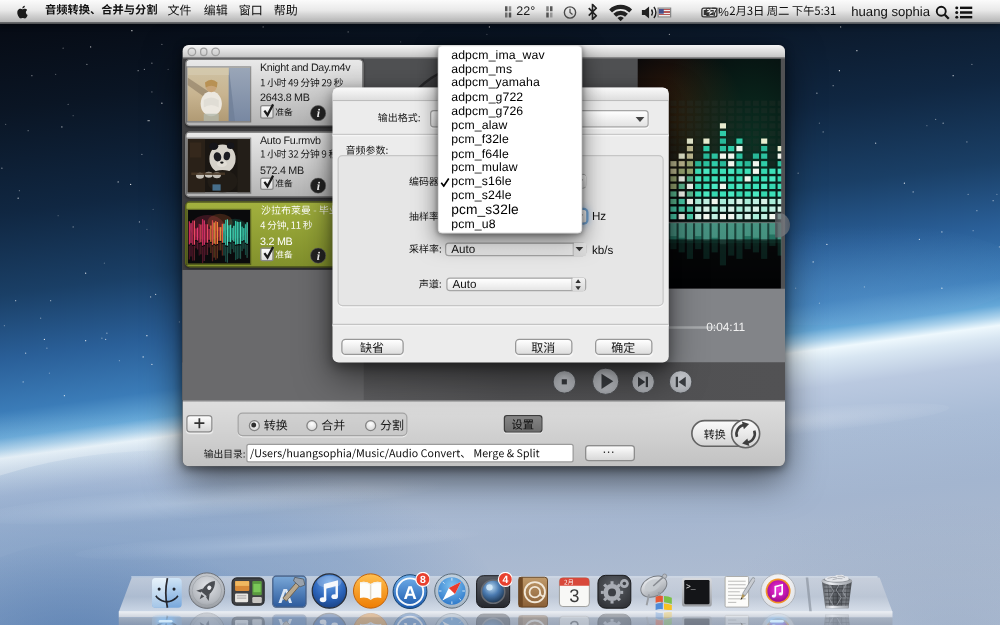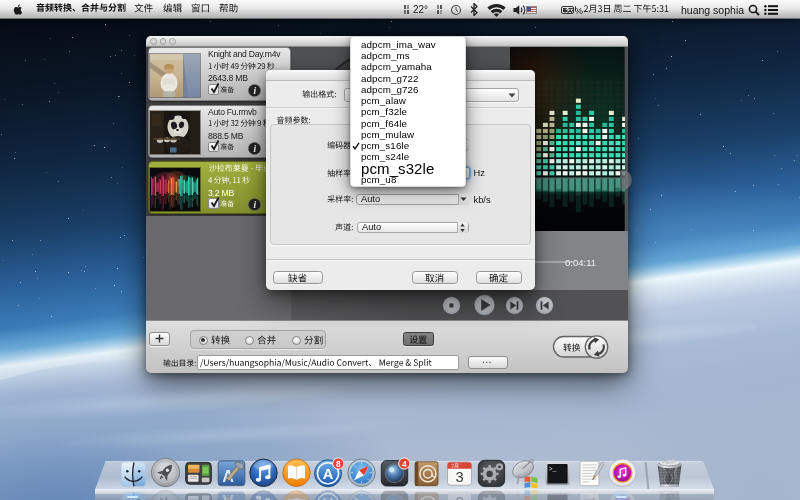--- a/index.html
+++ b/index.html
@@ -186,21 +186,21 @@
 <ellipse cx="10" cy="29.5" rx="3.2" ry="2.4" fill="#c6c2ba"></ellipse>
 <ellipse cx="17" cy="28.8" rx="3.2" ry="2.4" fill="#cac6be"></ellipse>
 <ellipse cx="23.5" cy="29.2" rx="3.2" ry="2.4" fill="#c2beb6"></ellipse>
 <rect x="3" y="27" width="27" height="2" fill="#4a3a28" opacity="0.85"></rect>
 <rect x="20" y="36.5" width="6.5" height="5" fill="#4a7898" opacity="0.9"></rect>
 </svg></div>
 <div class="abs" style="left:208px;top:106.7px;font-size:8.6px;letter-spacing:-0.25px;color:#1c1c1c">Auto Fu.rmvb</div>
 <div style="position:absolute;left:208.0px;top:119.1px;line-height:0"><svg width="62" height="8" viewBox="0 -6.95 62 7.90" style="overflow:visible">
       <path d="M0.7 0.0H3.9V-0.6H2.7V-5.8H2.2C1.8 -5.6 1.5 -5.5 1.0 -5.4V-4.9H2.0V-0.6H0.7Z M9.3 -6.5V-0.2C9.3 -0.0 9.3 0.0 9.1 0.0C8.9 0.0 8.4 0.0 7.8 0.0C7.9 0.2 8.0 0.5 8.0 0.6C8.8 0.6 9.3 0.6 9.6 0.5C9.8 0.4 10.0 0.2 10.0 -0.2V-6.5ZM11.2 -4.5C11.9 -3.4 12.5 -1.9 12.7 -1.0L13.4 -1.2C13.2 -2.2 12.5 -3.6 11.8 -4.7ZM7.2 -4.7C7.1 -3.6 6.6 -2.2 5.9 -1.4C6.1 -1.3 6.3 -1.2 6.5 -1.1C7.2 -2.0 7.7 -3.4 7.9 -4.6Z M17.0 -3.6C17.5 -3.0 18.0 -2.1 18.3 -1.6L18.8 -1.9C18.5 -2.4 18.0 -3.2 17.5 -3.8ZM15.9 -3.2V-1.4H14.5V-3.2ZM15.9 -3.7H14.5V-5.4H15.9ZM13.9 -6.0V-0.2H14.5V-0.8H16.4V-6.0ZM19.3 -6.6V-5.1H16.8V-4.5H19.3V-0.3C19.3 -0.1 19.3 -0.0 19.1 -0.0C18.9 -0.0 18.4 -0.0 17.7 -0.1C17.8 0.1 17.9 0.4 18.0 0.6C18.8 0.6 19.3 0.5 19.5 0.4C19.8 0.3 19.9 0.2 19.9 -0.3V-4.5H20.9V-5.1H19.9V-6.6Z M24.6 0.1C25.6 0.1 26.4 -0.5 26.4 -1.5C26.4 -2.3 25.9 -2.9 25.2 -3.0V-3.1C25.8 -3.3 26.2 -3.7 26.2 -4.4C26.2 -5.4 25.5 -5.9 24.5 -5.9C23.9 -5.9 23.4 -5.6 22.9 -5.2L23.3 -4.7C23.6 -5.1 24.0 -5.3 24.5 -5.3C25.1 -5.3 25.5 -4.9 25.5 -4.4C25.5 -3.8 25.1 -3.3 23.9 -3.3V-2.7C25.2 -2.7 25.7 -2.3 25.7 -1.6C25.7 -0.9 25.2 -0.5 24.5 -0.5C23.8 -0.5 23.4 -0.8 23.1 -1.2L22.7 -0.7C23.1 -0.3 23.7 0.1 24.6 0.1Z M27.0 0.0H30.6V-0.6H29.0C28.7 -0.6 28.3 -0.6 28.0 -0.6C29.4 -1.9 30.3 -3.0 30.3 -4.2C30.3 -5.2 29.7 -5.9 28.6 -5.9C27.9 -5.9 27.4 -5.6 26.9 -5.0L27.3 -4.6C27.7 -5.0 28.1 -5.3 28.5 -5.3C29.3 -5.3 29.6 -4.8 29.6 -4.2C29.6 -3.2 28.8 -2.0 27.0 -0.4Z M37.6 -6.5 37.0 -6.3C37.6 -5.1 38.5 -3.8 39.4 -3.1C39.5 -3.3 39.7 -3.5 39.9 -3.6C39.0 -4.2 38.1 -5.4 37.6 -6.5ZM34.8 -6.5C34.4 -5.3 33.6 -4.2 32.6 -3.5C32.8 -3.4 33.0 -3.2 33.1 -3.0C33.3 -3.2 33.5 -3.4 33.7 -3.6V-3.1H35.3C35.1 -1.7 34.6 -0.5 32.8 0.2C32.9 0.3 33.1 0.5 33.1 0.7C35.2 -0.1 35.7 -1.5 35.9 -3.1H38.0C38.0 -1.1 37.8 -0.3 37.6 -0.1C37.6 -0.0 37.5 -0.0 37.3 -0.0C37.1 -0.0 36.6 -0.0 36.1 -0.1C36.2 0.1 36.3 0.4 36.3 0.5C36.8 0.6 37.3 0.6 37.6 0.5C37.8 0.5 38.0 0.5 38.2 0.3C38.4 -0.0 38.6 -0.9 38.7 -3.4C38.7 -3.4 38.7 -3.6 38.7 -3.6H33.8C34.5 -4.4 35.0 -5.3 35.5 -6.3Z M45.1 -4.4V-2.5H44.0V-4.4ZM45.7 -4.4H46.7V-2.5H45.7ZM45.1 -6.6V-5.0H43.5V-1.5H44.0V-1.9H45.1V0.6H45.7V-1.9H46.7V-1.5H47.3V-5.0H45.7V-6.6ZM41.3 -6.6C41.1 -5.9 40.7 -5.2 40.2 -4.7C40.3 -4.6 40.4 -4.3 40.5 -4.1C40.8 -4.4 41.0 -4.8 41.3 -5.2H43.2V-5.7H41.6C41.7 -6.0 41.8 -6.2 41.9 -6.5ZM40.4 -2.7V-2.2H41.5V-0.6C41.5 -0.2 41.3 0.0 41.1 0.1C41.2 0.2 41.4 0.5 41.4 0.6C41.6 0.5 41.8 0.3 43.3 -0.5C43.2 -0.6 43.2 -0.8 43.2 -1.0L42.1 -0.4V-2.2H43.2V-2.7H42.1V-3.8H43.0V-4.3H40.8V-3.8H41.5V-2.7Z M50.9 0.1C52.0 0.1 53.0 -0.8 53.0 -3.1C53.0 -5.0 52.2 -5.9 51.1 -5.9C50.2 -5.9 49.4 -5.1 49.4 -4.0C49.4 -2.8 50.1 -2.2 51.0 -2.2C51.5 -2.2 52.0 -2.5 52.4 -2.9C52.3 -1.1 51.7 -0.5 50.9 -0.5C50.5 -0.5 50.2 -0.7 49.9 -0.9L49.5 -0.5C49.9 -0.2 50.3 0.1 50.9 0.1ZM52.4 -3.5C52.0 -3.0 51.5 -2.7 51.1 -2.7C50.5 -2.7 50.1 -3.2 50.1 -4.0C50.1 -4.8 50.5 -5.3 51.1 -5.3C51.8 -5.3 52.3 -4.7 52.4 -3.5Z M58.6 -5.3C58.5 -4.4 58.3 -3.5 58.0 -2.9C58.2 -2.9 58.4 -2.7 58.5 -2.7C58.8 -3.3 59.0 -4.3 59.2 -5.2ZM60.9 -5.2C61.2 -4.6 61.6 -3.6 61.7 -3.1L62.3 -3.3C62.1 -3.8 61.8 -4.7 61.4 -5.4ZM61.4 -2.8C60.8 -1.2 59.5 -0.3 57.6 0.1C57.7 0.2 57.8 0.5 57.9 0.6C60.0 0.1 61.3 -0.9 61.9 -2.6ZM59.7 -6.6V-1.7H60.3V-6.6ZM57.7 -6.5C57.1 -6.3 56.0 -6.0 55.2 -5.9C55.2 -5.8 55.3 -5.6 55.3 -5.4C55.7 -5.5 56.0 -5.5 56.4 -5.6V-4.4H55.1V-3.9H56.3C56.0 -2.9 55.5 -1.9 55.0 -1.4C55.1 -1.2 55.2 -1.0 55.3 -0.8C55.7 -1.3 56.1 -2.1 56.4 -2.9V0.6H57.0V-3.0C57.2 -2.7 57.5 -2.2 57.7 -1.9L58.0 -2.4C57.9 -2.6 57.2 -3.5 57.0 -3.7V-3.9H58.1V-4.4H57.0V-5.7C57.4 -5.8 57.7 -5.9 58.0 -6.1Z" fill="#1c1c1c"></path>
     </svg></div>
-<div class="abs" style="left:208px;top:130.7px;font-size:8.6px;letter-spacing:-0.2px;color:#1c1c1c">888.5 MB</div>
+<div class="abs" style="left:208px;top:130.7px;font-size:8.6px;letter-spacing:-0.2px;color:#1c1c1c">572.4 MB</div>
 <div class="abs" style="left:208px;top:141.5px;width:10.5px;height:10.5px;background:linear-gradient(180deg,#fdfdfd,#dcdcdc);border:1px solid #8a8a8a;border-radius:2px"></div>
 <svg class="abs" style="left:208.5px;top:139.0px" width="12" height="13" viewBox="0 0 12 13">
     <path d="M2.5 6.5 L5 10 L9.5 1.5" fill="none" stroke="#1a1a1a" stroke-width="1.8"></path>
   </svg>
 <div style="position:absolute;left:220.0px;top:143.3px;line-height:0"><svg width="14" height="7" viewBox="0 -6.34 14 7.20" style="overflow:visible">
       <path d="M0.3 -5.5C0.7 -5.0 1.1 -4.3 1.3 -3.9L1.8 -4.1C1.6 -4.6 1.2 -5.2 0.8 -5.7ZM0.3 -0.0 0.9 0.2C1.2 -0.4 1.6 -1.4 1.9 -2.2L1.5 -2.4C1.1 -1.6 0.7 -0.6 0.3 -0.0ZM3.1 -2.8H4.7V-1.9H3.1ZM3.1 -3.3V-4.3H4.7V-3.3ZM4.4 -5.8C4.6 -5.5 4.8 -5.0 4.9 -4.8H3.3C3.4 -5.1 3.6 -5.5 3.7 -5.9L3.2 -6.0C2.8 -4.9 2.2 -3.8 1.5 -3.1C1.6 -3.0 1.8 -2.8 1.9 -2.7C2.2 -3.0 2.4 -3.3 2.6 -3.6V0.6H3.1V0.1H6.9V-0.4H5.2V-1.4H6.6V-1.9H5.2V-2.8H6.6V-3.3H5.2V-4.3H6.7V-4.8H4.9L5.4 -5.0C5.3 -5.3 5.1 -5.7 4.8 -6.0ZM3.1 -1.4H4.7V-0.4H3.1Z M12.1 -5.0C11.8 -4.6 11.3 -4.3 10.8 -4.0C10.3 -4.2 9.9 -4.5 9.6 -4.9L9.6 -5.0ZM9.9 -6.1C9.5 -5.4 8.8 -4.7 7.7 -4.2C7.9 -4.1 8.0 -4.0 8.1 -3.8C8.5 -4.0 8.9 -4.3 9.2 -4.5C9.5 -4.2 9.8 -4.0 10.2 -3.7C9.3 -3.4 8.4 -3.1 7.4 -3.0C7.5 -2.9 7.6 -2.6 7.7 -2.5C8.7 -2.6 9.8 -3.0 10.8 -3.4C11.7 -3.0 12.8 -2.7 13.9 -2.6C13.9 -2.7 14.1 -3.0 14.2 -3.1C13.2 -3.2 12.2 -3.4 11.4 -3.7C12.0 -4.1 12.6 -4.6 13.0 -5.2L12.7 -5.5L12.6 -5.4H10.1C10.2 -5.6 10.3 -5.8 10.4 -6.0ZM9.0 -0.9H10.5V-0.1H9.0ZM9.0 -1.4V-2.1H10.5V-1.4ZM12.6 -0.9V-0.1H11.1V-0.9ZM12.6 -1.4H11.1V-2.1H12.6ZM8.4 -2.6V0.6H9.0V0.3H12.6V0.6H13.2V-2.6Z" fill="#1c1c1c"></path>
     </svg></div>
 <svg class="abs" style="left:248.0px;top:141.5px" width="13" height="13" viewBox="0 0 13 13">
 <circle cx="6.5" cy="6.5" r="6.1" fill="#232323" stroke="#666" stroke-width="0.5"></circle>
 <text x="6.7" y="9.8" font-family="Liberation Serif" font-style="italic" font-weight="bold" font-size="9.5" fill="#fff" text-anchor="middle">i</text>
@@ -750,21 +750,21 @@
 <div class="abs" style="left:361px;top:83.8px;width:100px;height:11.27px;font-size:9.8px;letter-spacing:0.1px;color:#000;line-height:11.27px">adpcm_g726</div>
 <div class="abs" style="left:361px;top:95.0px;width:100px;height:11.27px;font-size:9.8px;letter-spacing:0.1px;color:#000;line-height:11.27px">pcm_alaw</div>
 <div class="abs" style="left:361px;top:106.3px;width:100px;height:11.27px;font-size:9.8px;letter-spacing:0.1px;color:#000;line-height:11.27px">pcm_f32le</div>
 <div class="abs" style="left:361px;top:117.6px;width:100px;height:11.27px;font-size:9.8px;letter-spacing:0.1px;color:#000;line-height:11.27px">pcm_f64le</div>
 <div class="abs" style="left:361px;top:128.9px;width:100px;height:11.27px;font-size:9.8px;letter-spacing:0.1px;color:#000;line-height:11.27px">pcm_mulaw</div>
 <div class="abs" style="left:361px;top:140.1px;width:100px;height:11.27px;font-size:9.8px;letter-spacing:0.1px;color:#000;line-height:11.27px">pcm_s16le</div>
 <svg class="abs" style="left:351.5px;top:141.9px" width="8" height="8" viewBox="0 0 8 8">
     <path d="M1 4.2 L3 6.8 L7 0.8" fill="none" stroke="#000" stroke-width="1.3"></path>
   </svg>
 <div class="abs" style="left:361px;top:151.4px;width:100px;height:11.27px;font-size:9.8px;letter-spacing:0.1px;color:#000;line-height:11.27px">pcm_s24le</div>
-<div class="abs" style="left:361px;top:162.7px;width:100px;height:11.27px;font-size:15px;letter-spacing:0.1px;color:#000;line-height:11.27px">pcm_s32le</div>
+<div class="abs" style="left:361px;top:162.7px;width:100px;height:11.27px;font-size:11px;letter-spacing:0.1px;color:#000;line-height:11.27px">pcm_s32le</div>
 <div class="abs" style="left:361px;top:173.9px;width:100px;height:11.27px;font-size:9.8px;letter-spacing:0.1px;color:#000;line-height:11.27px">pcm_u8</div>
 
 <div class="abs" style="left:95px;top:461.5px;width:619px;height:28px;
  clip-path:polygon(1.7% 0%, 98.3% 0%, 100% 100%, 0% 100%);
  background:linear-gradient(180deg,rgba(208,214,224,.78),rgba(196,204,216,.7) 55%,rgba(228,234,242,.8));
  "></div>
 <div class="abs" style="left:105px;top:461px;width:597px;height:1.2px;background:rgba(245,248,252,.6)"></div>
 <div class="abs" style="left:95px;top:489px;width:619px;height:4.5px;background:linear-gradient(180deg,#eef1f5,#ccd2dc)"></div>
 <div class="abs" style="left:95px;top:493.5px;width:619px;height:6.5px;background:linear-gradient(180deg,rgba(168,178,192,.85),rgba(148,158,175,.7))"></div>
 <div class="abs" style="left:646px;top:462px;width:1.5px;height:27px;background:rgba(130,138,150,.6);transform:skewX(6deg)"></div>

